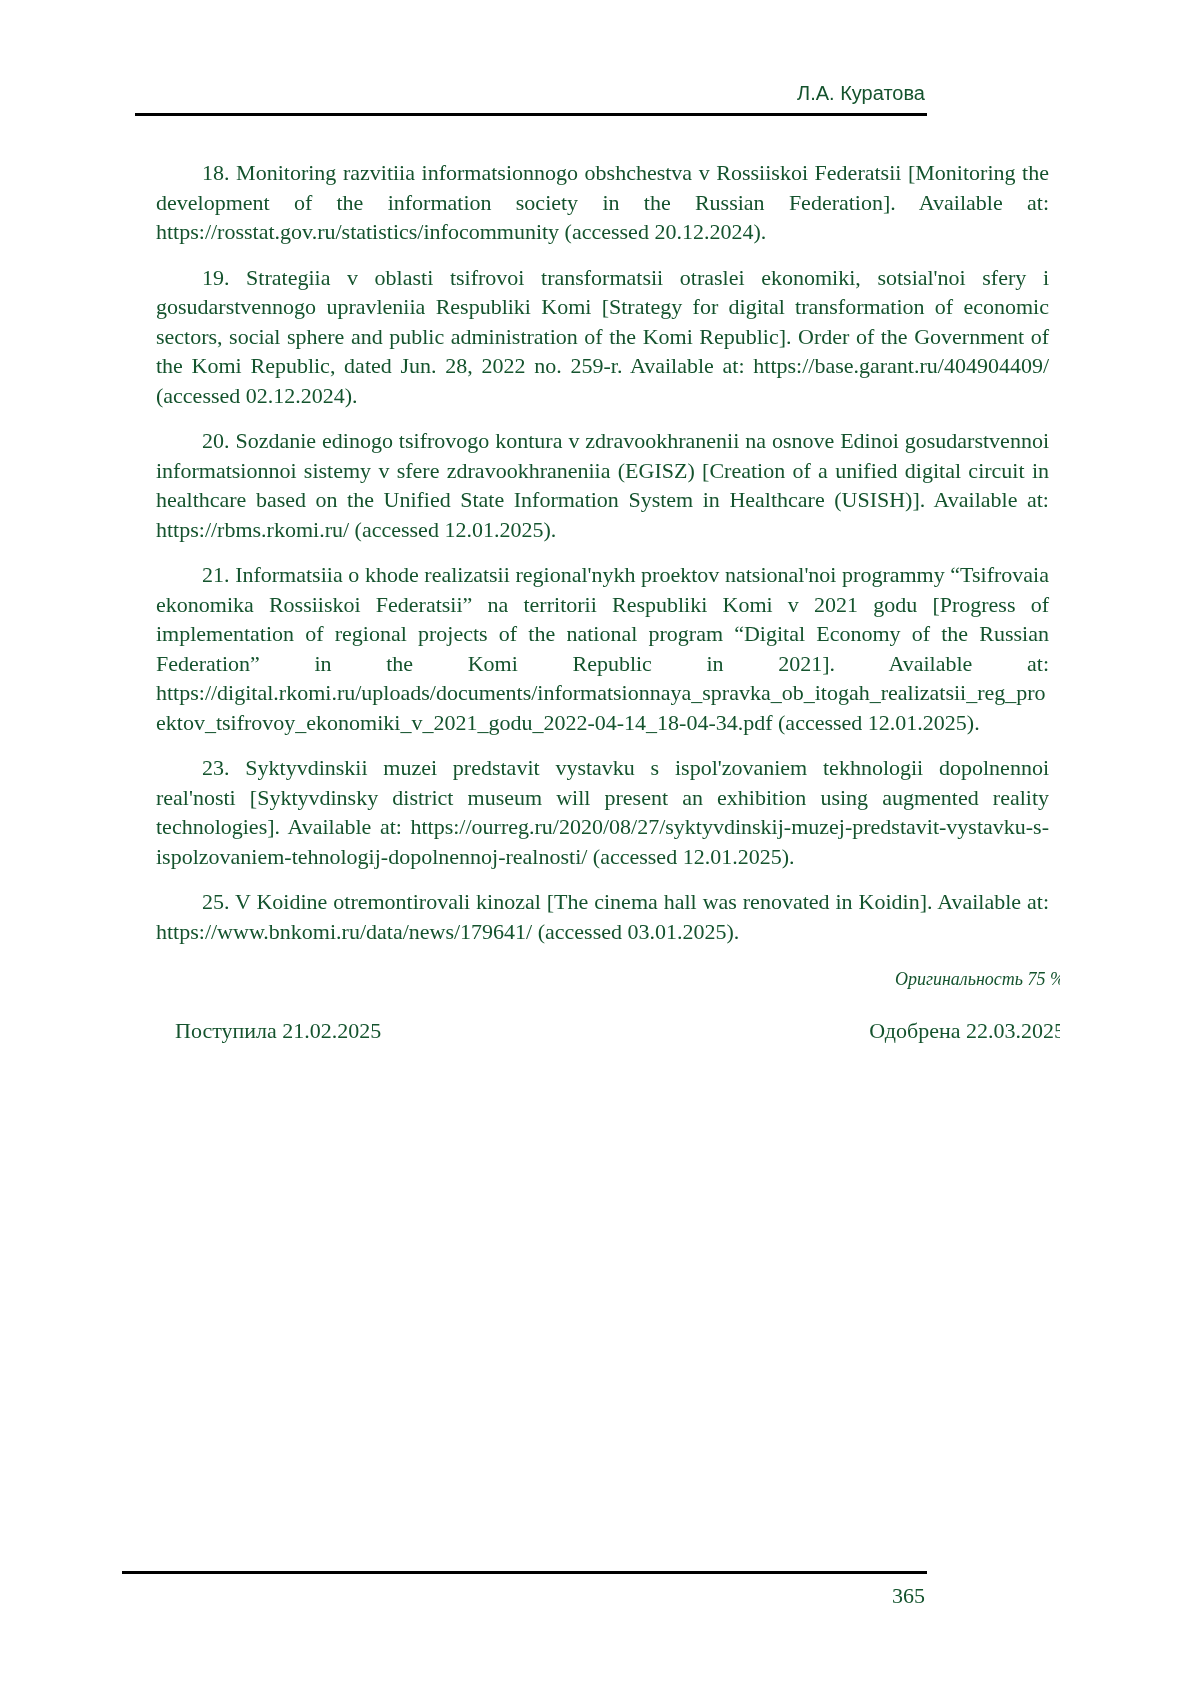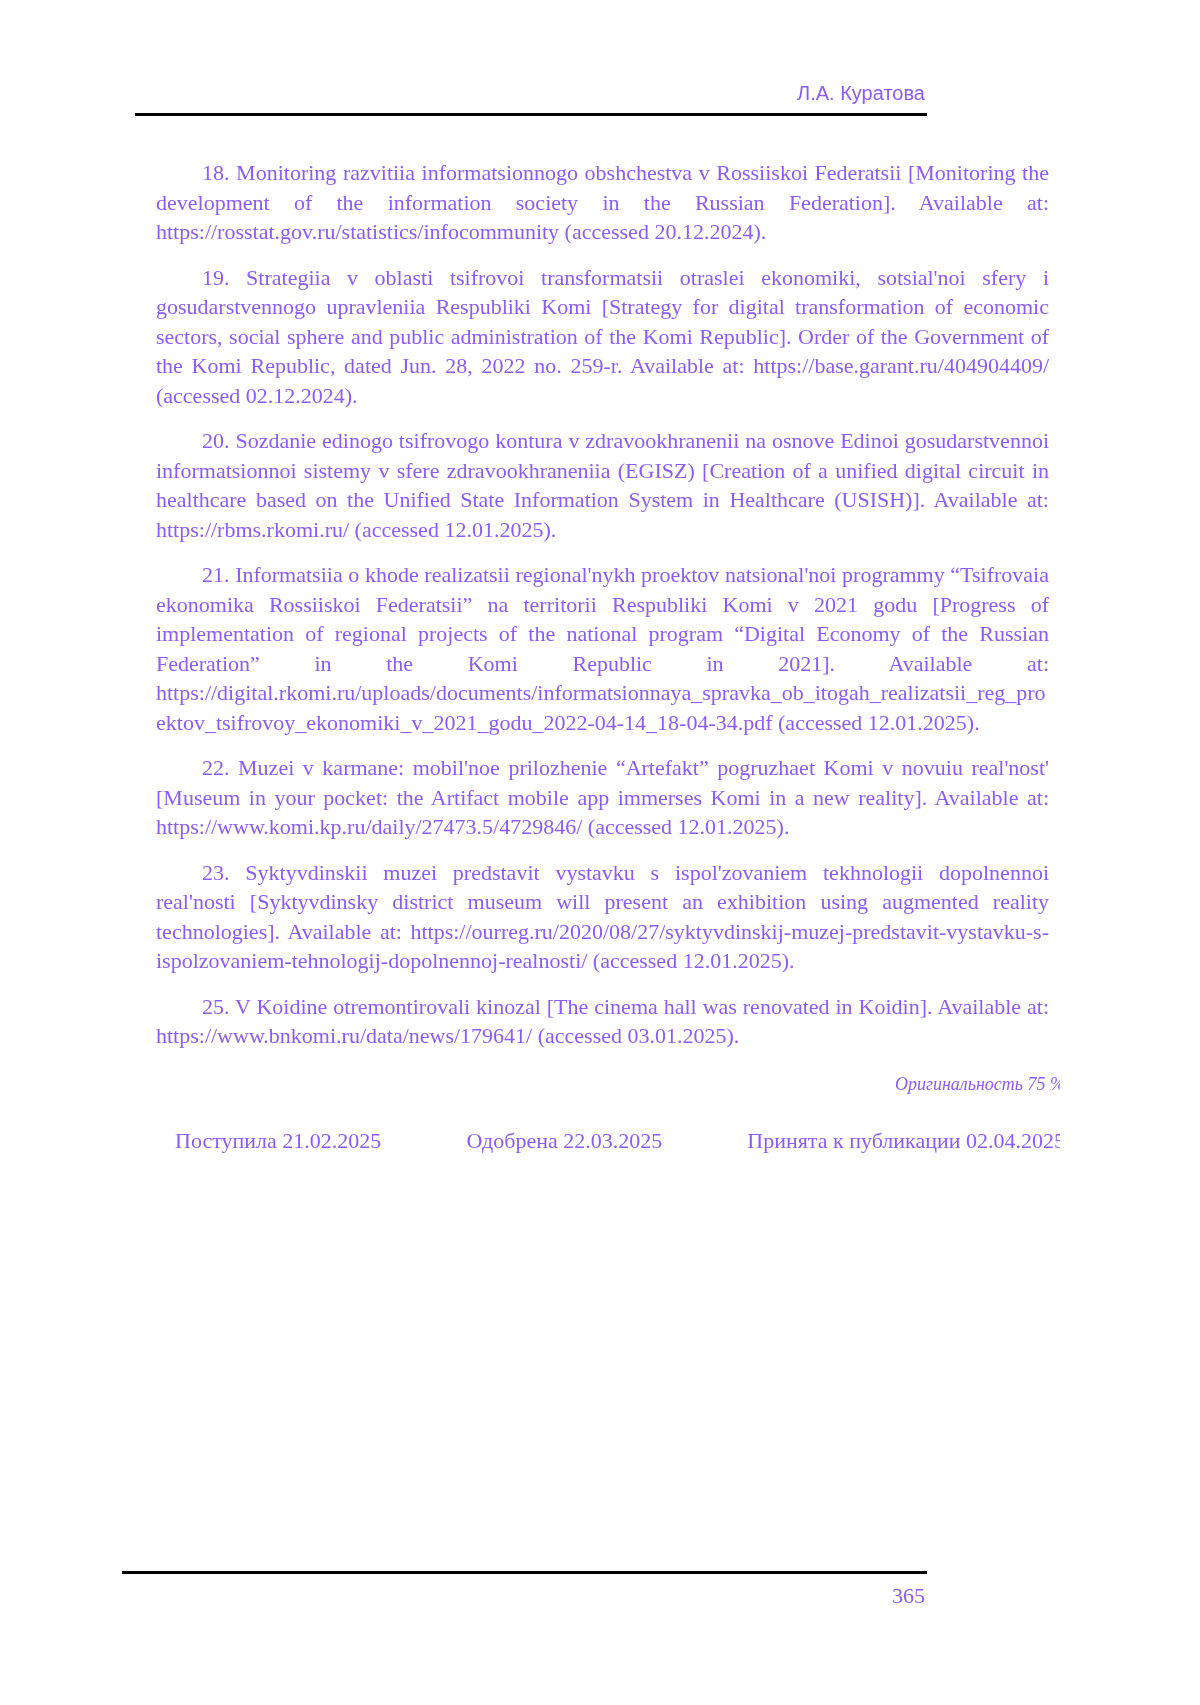--- a/index.html
+++ b/index.html
@@ -5,21 +5,21 @@
   html, body {
     margin: 0;
     padding: 0;
     background: #ffffff;
   }
   .page {
     position: relative;
     width: 1060px;
     height: 1705px;
     background: #ffffff;
-    color: #8b5cf6;
+    color: #14532d;
     font-family: "Liberation Serif", serif;
     overflow: hidden;
     box-sizing: border-box;
   }
   .page-header {
     position: absolute;
     top: 0;
     left: 135px;
     right: 133px;
     padding-top: 82px;
@@ -51,21 +51,21 @@
     word-break: break-word;
   }
   .originality {
     margin-top: 19px;
     font-size: 18px;
     line-height: 29.5px;
     font-style: italic;
     text-align: right;
   }
   .dates-row {
-    margin-top: 27px;
+    margin-top: 21px;
     font-size: 22px;
     line-height: 29.5px;
     display: flex;
     justify-content: space-between;
     padding-left: 35px;
   }
   .page-footer {
     position: absolute;
     left: 122px;
     right: 133px;
@@ -92,31 +92,29 @@
     <div class="header-rule"></div>
   </div>
 
   <div class="content">
 
     <div class="references">
       <p class="ref">18. Monitoring razvitiia informatsionnogo obshchestva v Rossiiskoi Federatsii [Monitoring the development of the information society in the Russian Federation]. Available at: https://rosstat.gov.ru/statistics/infocommunity (accessed 20.12.2024).</p>
       <p class="ref">19. Strategiia v oblasti tsifrovoi transformatsii otraslei ekonomiki, sotsial'noi sfery i gosudarstvennogo upravleniia Respubliki Komi [Strategy for digital transformation of economic sectors, social sphere and public administration of the Komi Republic]. Order of the Government of the Komi Republic, dated Jun. 28, 2022 no. 259-r. Available at: https://base.garant.ru/404904409/ (accessed 02.12.2024).</p>
       <p class="ref">20. Sozdanie edinogo tsifrovogo kontura v zdravookhranenii na osnove Edinoi gosudarstvennoi informatsionnoi sistemy v sfere zdravookhraneniia (EGISZ) [Creation of a unified digital circuit in healthcare based on the Unified State Information System in Healthcare (USISH)]. Available at: https://rbms.rkomi.ru/ (accessed 12.01.2025).</p>
       <p class="ref">21. Informatsiia o khode realizatsii regional'nykh proektov natsional'noi programmy “Tsifrovaia ekonomika Rossiiskoi Federatsii” na territorii Respubliki Komi v 2021 godu [Progress of implementation of regional projects of the national program “Digital Economy of the Russian Federation” in the Komi Republic in 2021]. Available at: https://digital.rkomi.ru/uploads/documents/informatsionnaya_spravka_ob_itogah_realizatsii_reg_proektov_tsifrovoy_ekonomiki_v_2021_godu_2022-04-14_18-04-34.pdf (accessed 12.01.2025).</p>
-      <p class="ref">22. Muzei v karmane: mobil'noe prilozhenie “Artefakt” pogruzhaet Komi v novuiu real'nost' [Museum in your pocket: the Artifact mobile app immerses Komi in a new reality]. Available at: https://www.komi.kp.ru/daily/27473.5/4729846/ (accessed 12.01.2025).</p>
       <p class="ref">23. Syktyvdinskii muzei predstavit vystavku s ispol'zovaniem tekhnologii dopolnennoi real'nosti [Syktyvdinsky district museum will present an exhibition using augmented reality technologies]. Available at: https://ourreg.ru/2020/08/27/syktyvdinskij-muzej-predstavit-vystavku-s-ispolzovaniem-tehnologij-dopolnennoj-realnosti/ (accessed 12.01.2025).</p>
       <p class="ref">25. V Koidine otremontirovali kinozal [The cinema hall was renovated in Koidin]. Available at: https://www.bnkomi.ru/data/news/179641/ (accessed 03.01.2025).</p>
     </div>
 
     <div class="originality">Оригинальность 75 %</div>
 
     <div class="dates-row">
       <span>Поступила 21.02.2025</span>
       <span>Одобрена 22.03.2025</span>
-      <span>Принята к публикации 02.04.2025</span>
     </div>
 
   </div>
 
   <div class="page-footer">
     <div class="footer-rule"></div>
     <div class="page-number">365</div>
   </div>
 
 </div>

